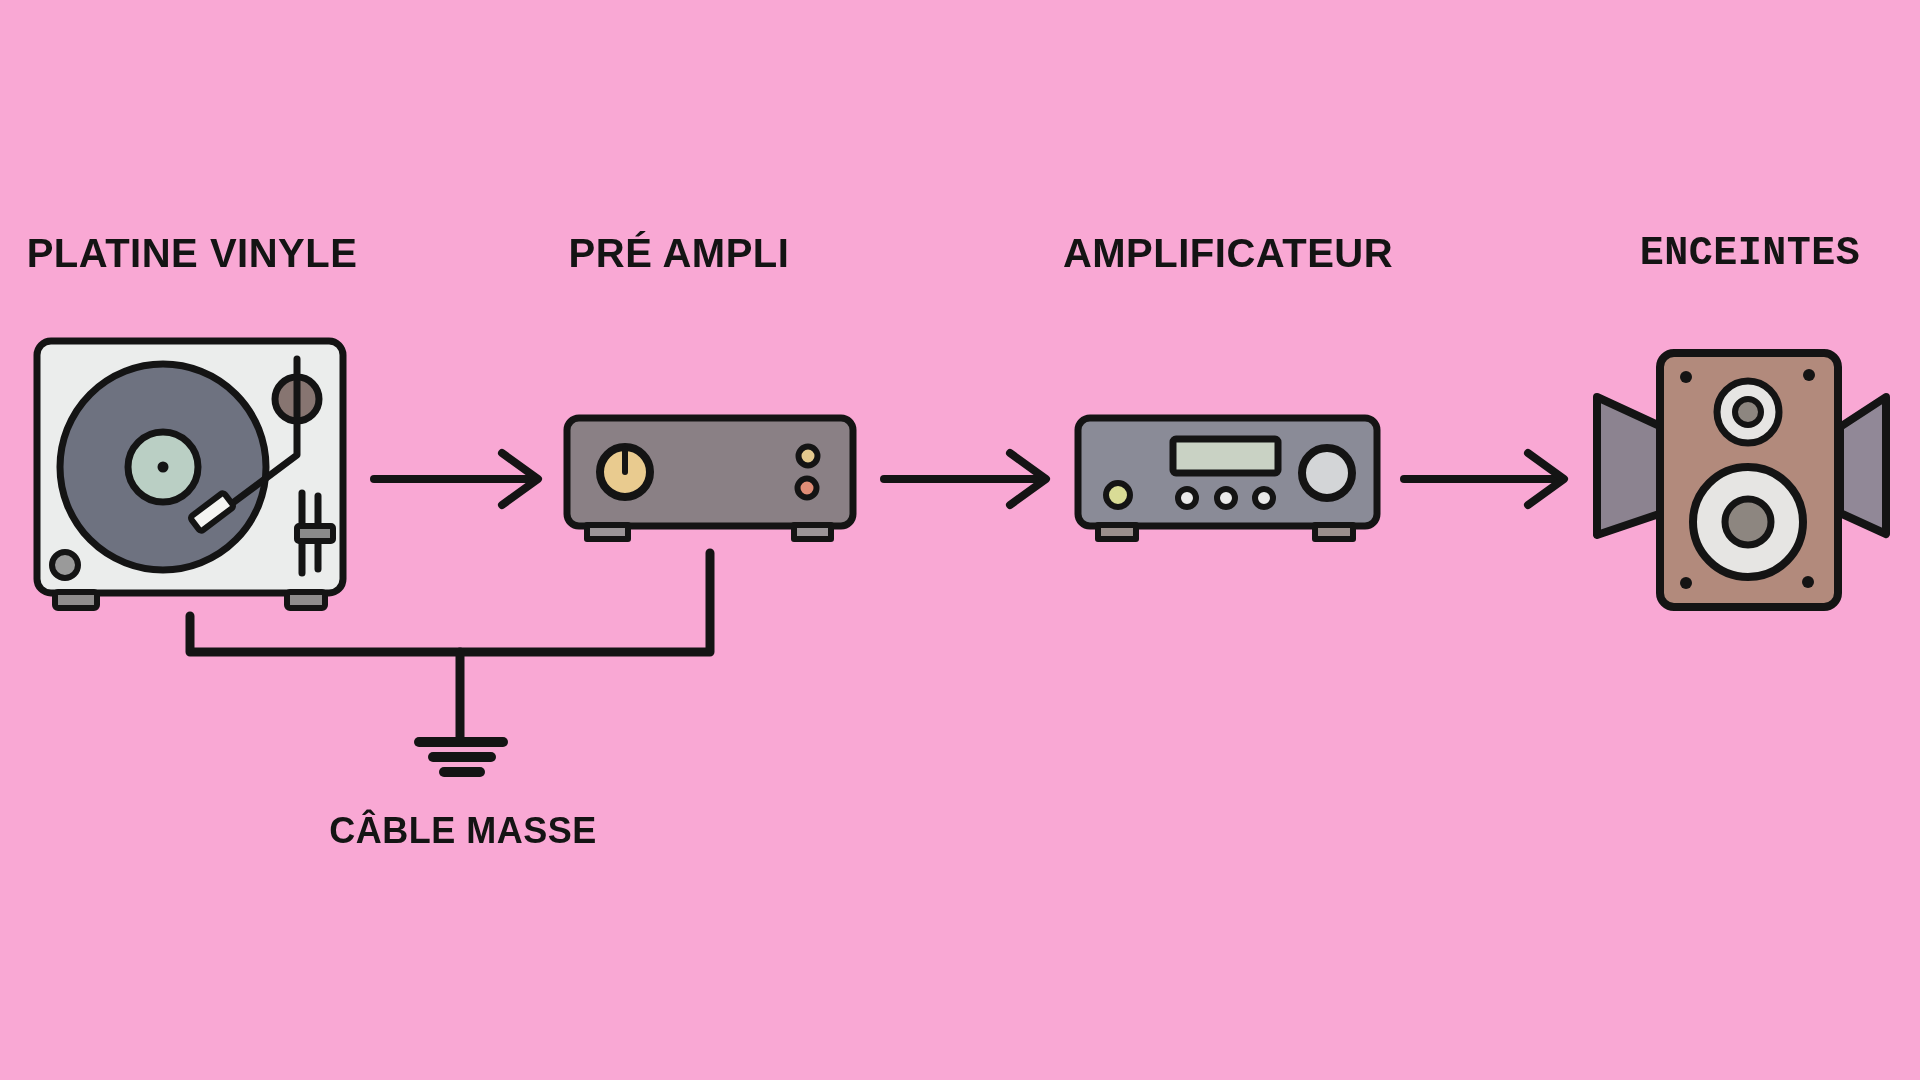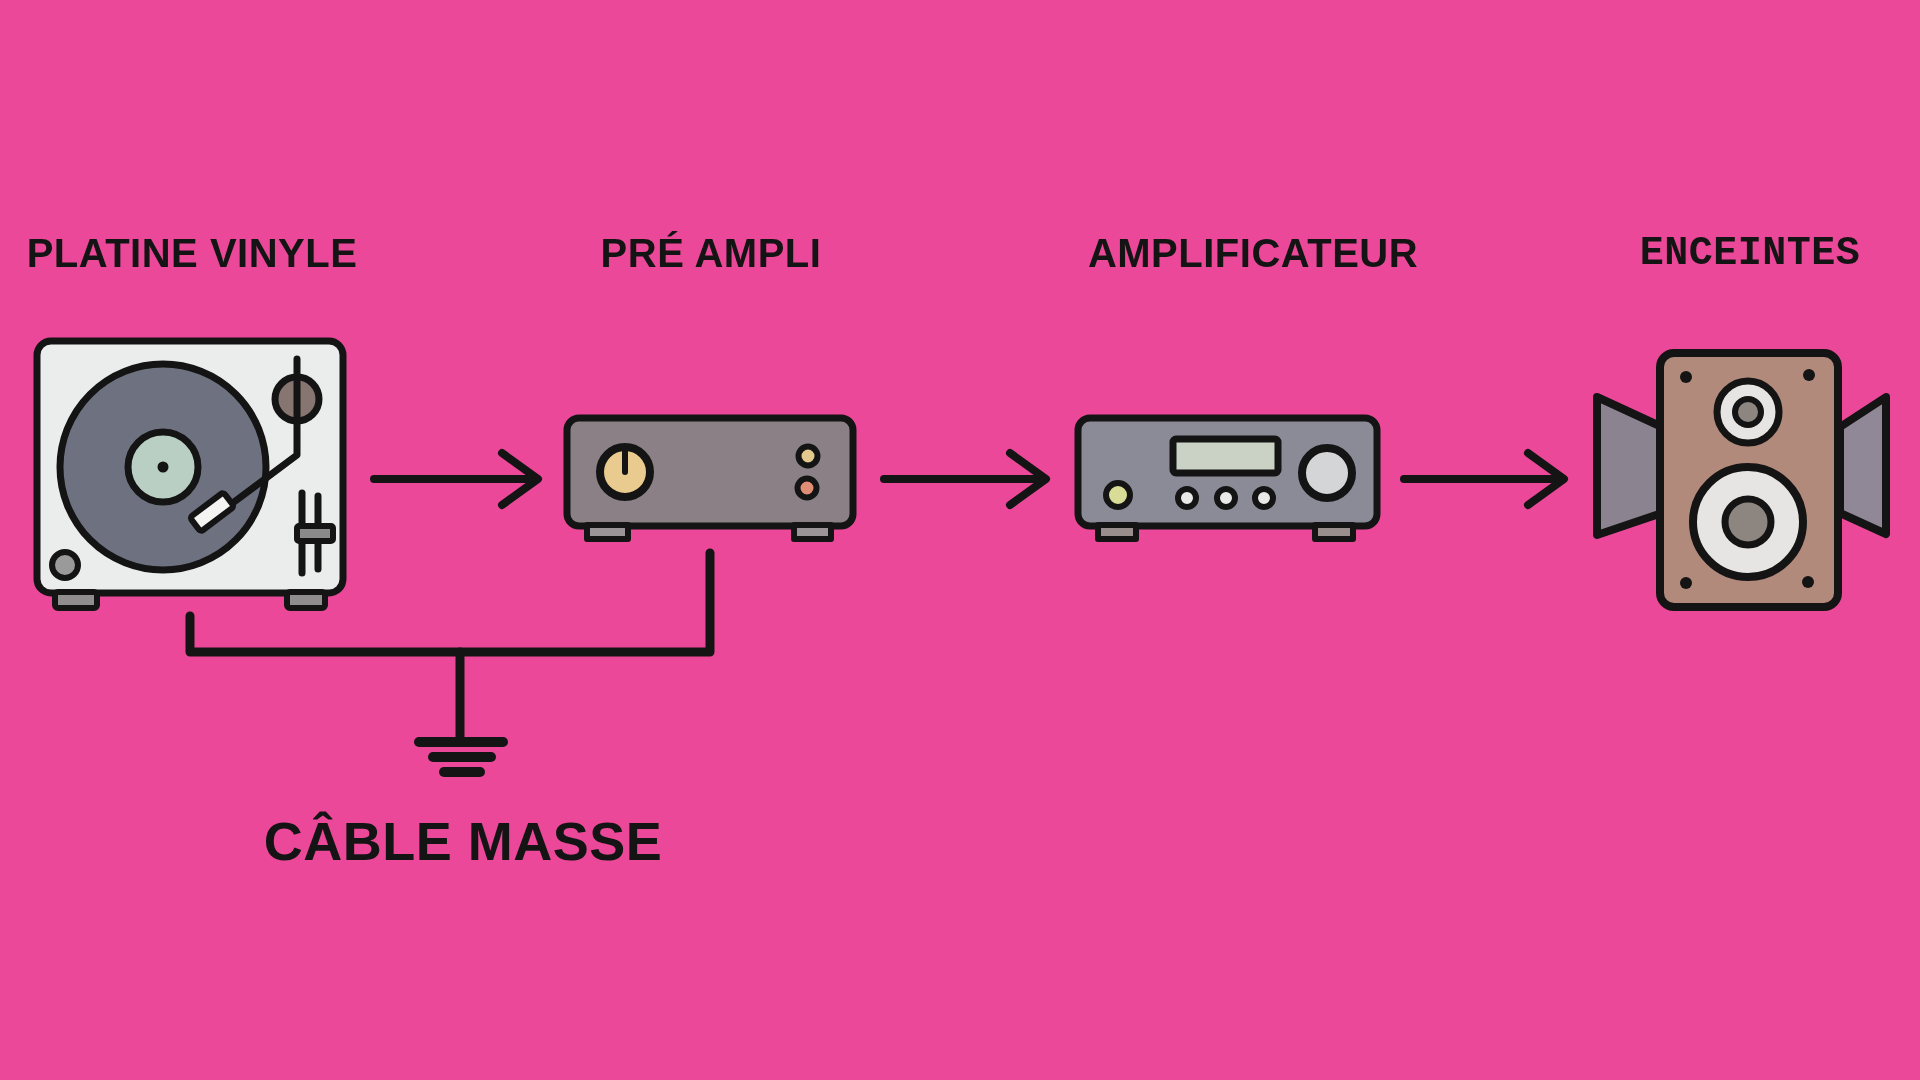--- a/index.html
+++ b/index.html
@@ -1,42 +1,42 @@
 <!DOCTYPE html>
 <html><head>
 <meta charset="utf-8">
 <style>
   html,body{margin:0;padding:0;background:#ffffff;}
   .canvas{
     position:relative;
     width:1920px;height:1080px;
-    background:#ec4899;
+    background:#f9a8d4;
     overflow:hidden;
     font-family:"Liberation Sans", sans-serif;
   }
   .diagram-svg{position:absolute;inset:0;}
   .node-label{
     position:absolute;
     transform:translateX(-50%);
     font-size:40px;
     font-weight:bold;
     letter-spacing:0.5px;
     color:#141414;
     white-space:nowrap;
     top:231px;
   }
   .label-turntable{left:192px;}
-  .label-preamp{left:711px;}
-  .label-amplifier{left:1228px;margin-left:25px;}
+  .label-preamp{left:679px;}
+  .label-amplifier{left:1228px;}
   .label-speakers{left:1750px;font-family:Liberation Mono, monospace;}
   .label-ground{
     position:absolute;
     transform:translateX(-50%);
     left:463px;top:810px;
-    font-size:54px;font-weight:bold;letter-spacing:0.5px;
+    font-size:36px;font-weight:bold;letter-spacing:0.5px;
     color:#141414;white-space:nowrap;
   }
 </style>
 </head>
 <body>
 
 <div class="canvas">
 
   <svg class="diagram-svg" viewBox="0 0 1920 1080" width="1920" height="1080">
     <g stroke="#141414" stroke-linejoin="round" fill="none">

